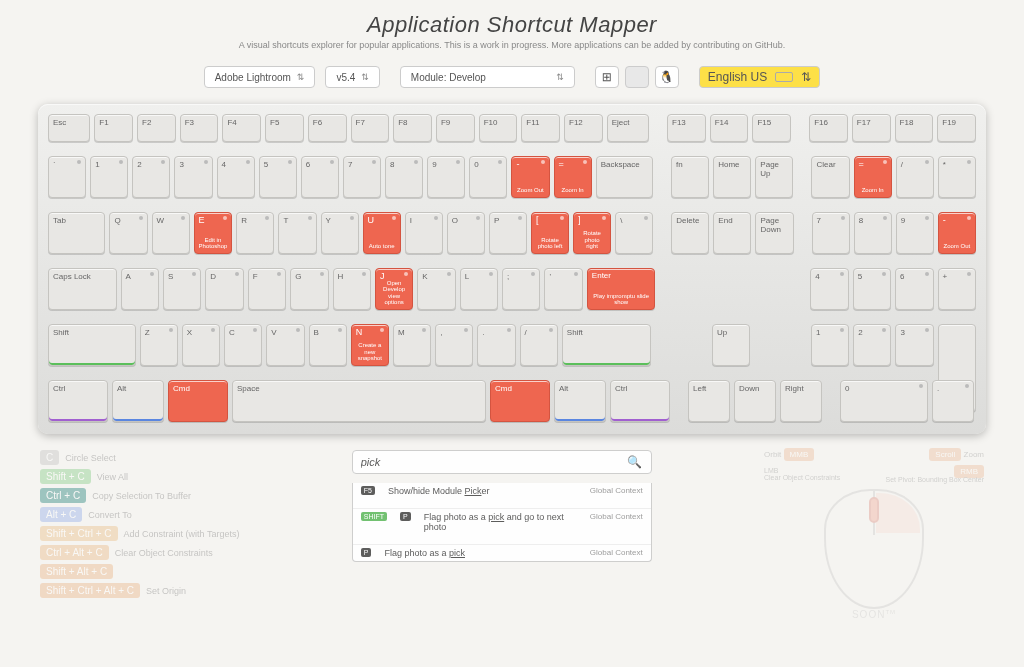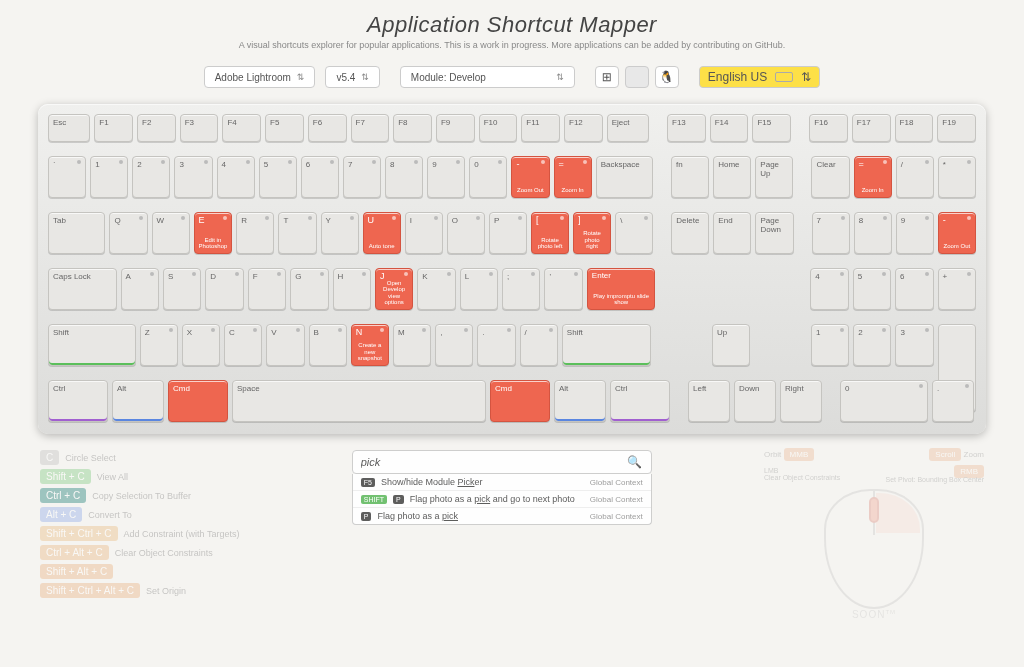--- a/index.html
+++ b/index.html
@@ -75,21 +75,21 @@
 .search-box {
   background:#fff; border:1px solid #ccc; border-radius:4px;
   display:flex; align-items:center; padding:3px 8px; height:24px;
 }
 .search-box input { border:none; outline:none; flex:1; font-size:11px; font-style: italic; color:#555; }
 .search-box .mag { color:#999; font-size:12px; }
 .results {
   background:#fff; border:1px solid #ccc; border-top:none; border-radius:0 0 4px 4px;
   font-size:9px;
 }
-.results .row { display:flex; align-items:center; gap:6px; padding:3px 8px; border-top:1px solid #eee; }
+.results .row { display:flex; align-items:flex-start; gap:13px; padding:3px 8px; border-top:1px solid #eee;margin-top:9px; }
 .results .row:first-child { border-top:none; }
 .results .kb { background:#555; color:#fff; border-radius:2px; padding:1px 3px; font-size:7px; }
 .results .kb.g { background:#6bbf6b; }
 .results .txt { flex:1; color:#555; }
 .results .ctx { color:#999; font-size:8px; }
 u { text-decoration:underline; }
 
 .mouse-panel { width:220px; opacity:.3; font-size:8px; color:#777; display:flex; flex-direction:column; align-items:center; }
 .mouse-top { display:flex; width:100%; justify-content:space-between; margin-bottom:4px; }
 .mb { background:#e6a679; color:#fff; border-radius:3px; padding:2px 6px; font-size:8px; }

